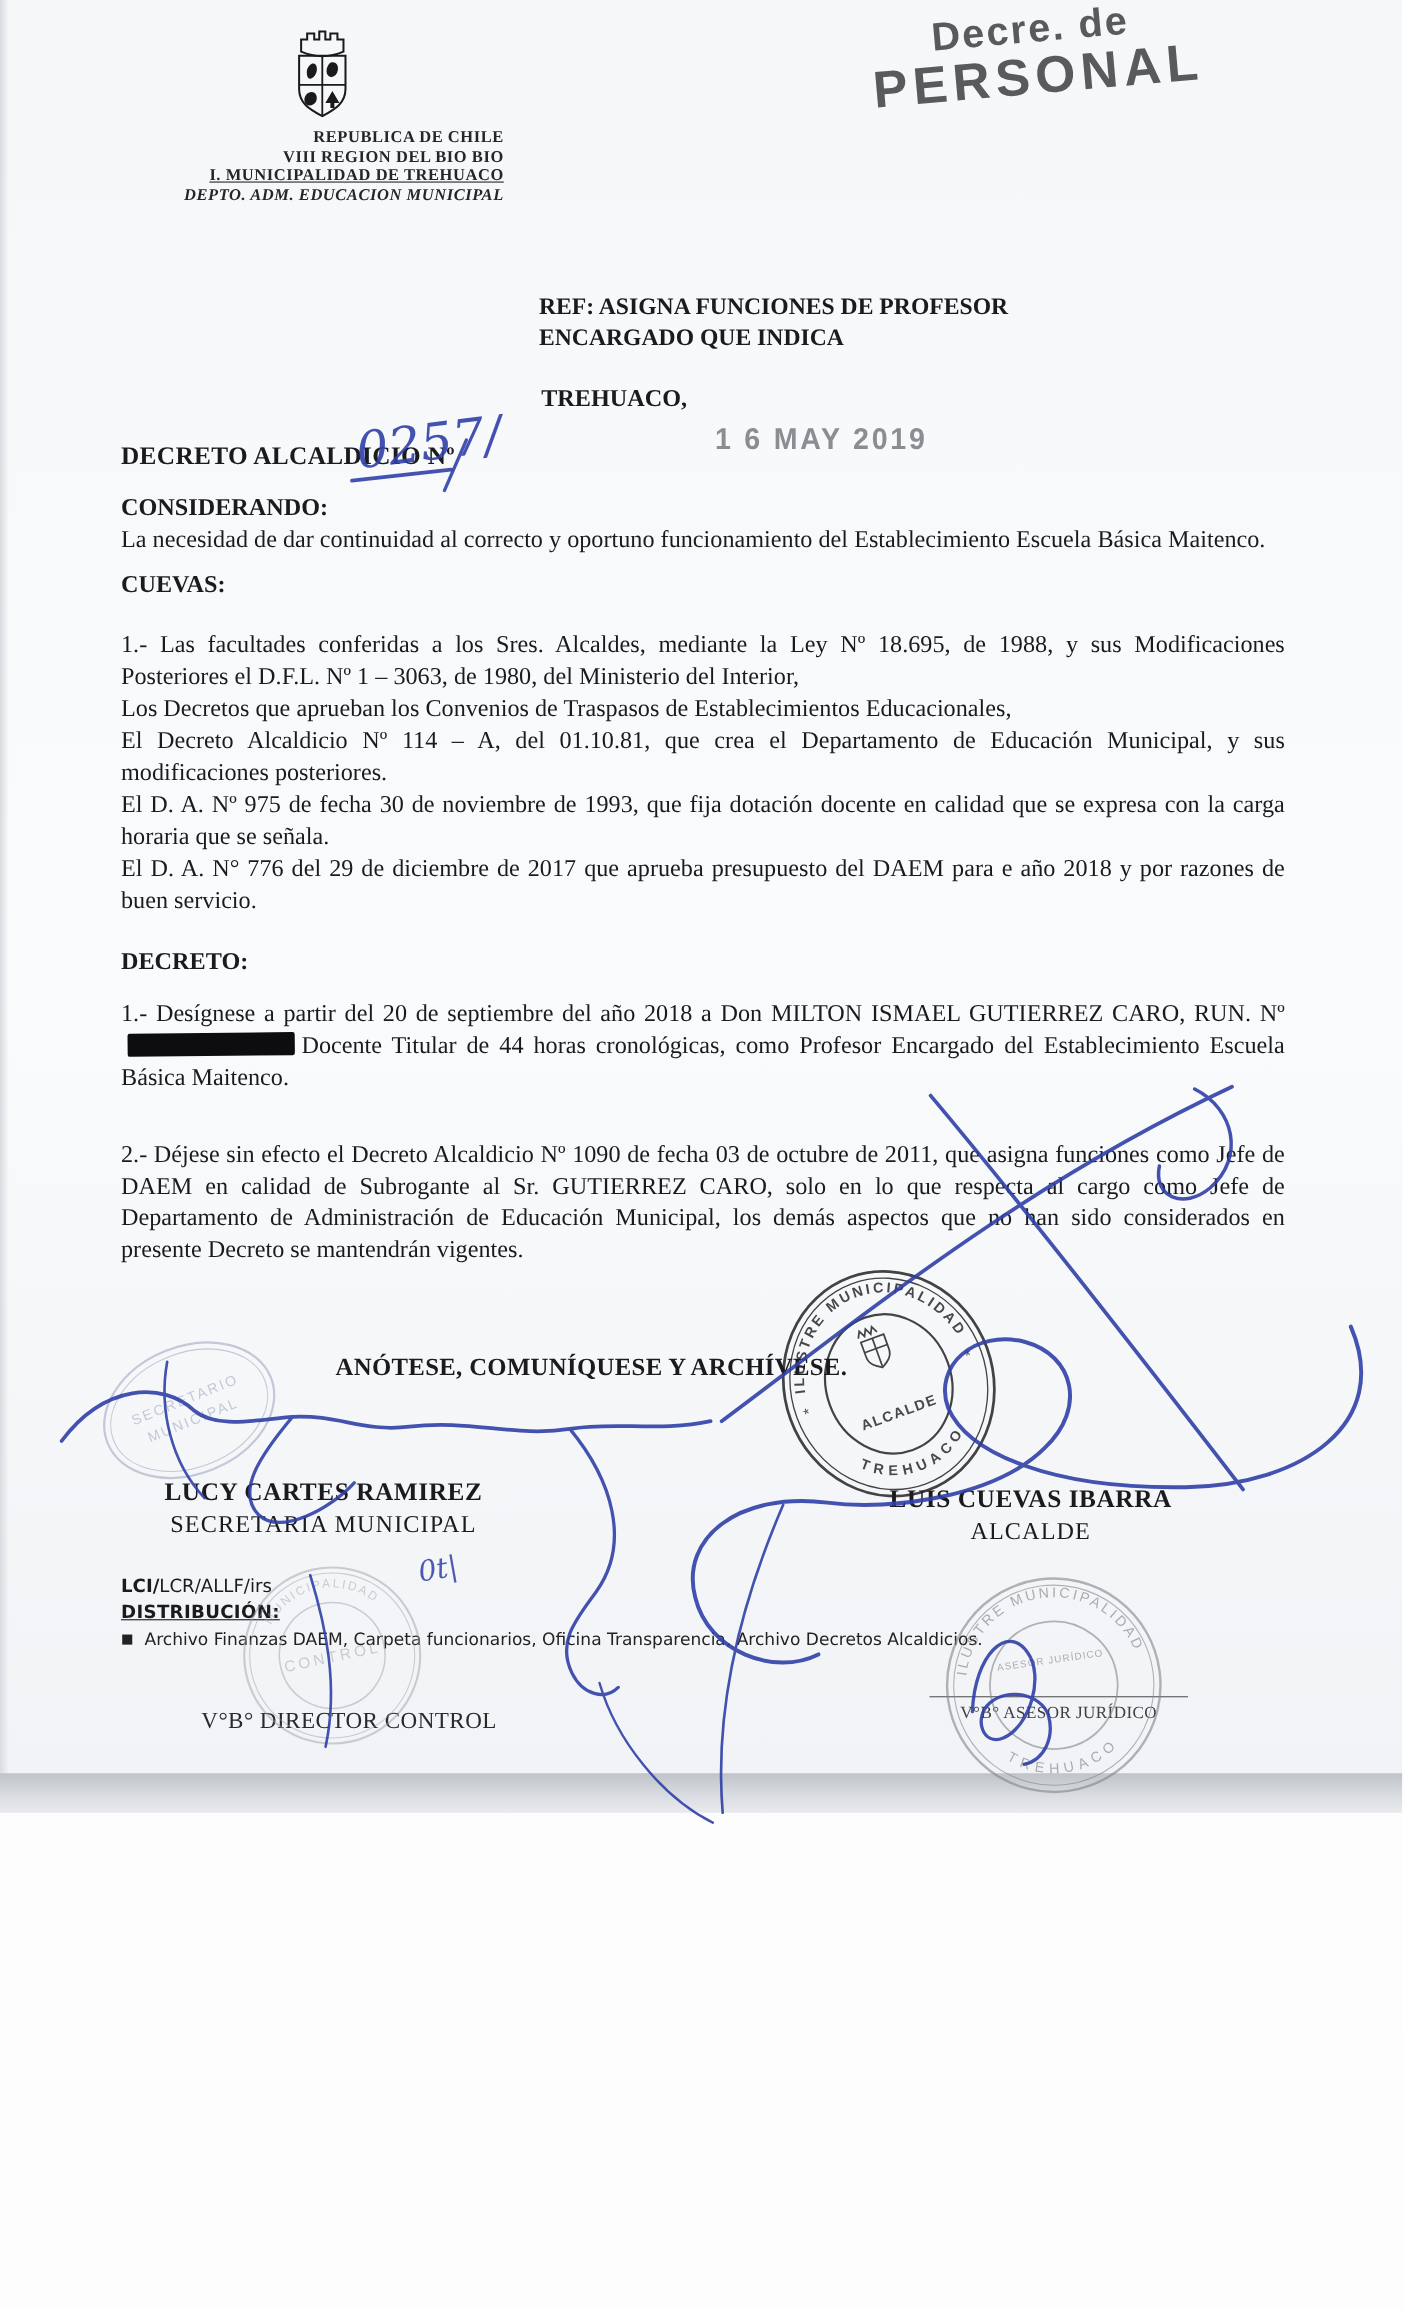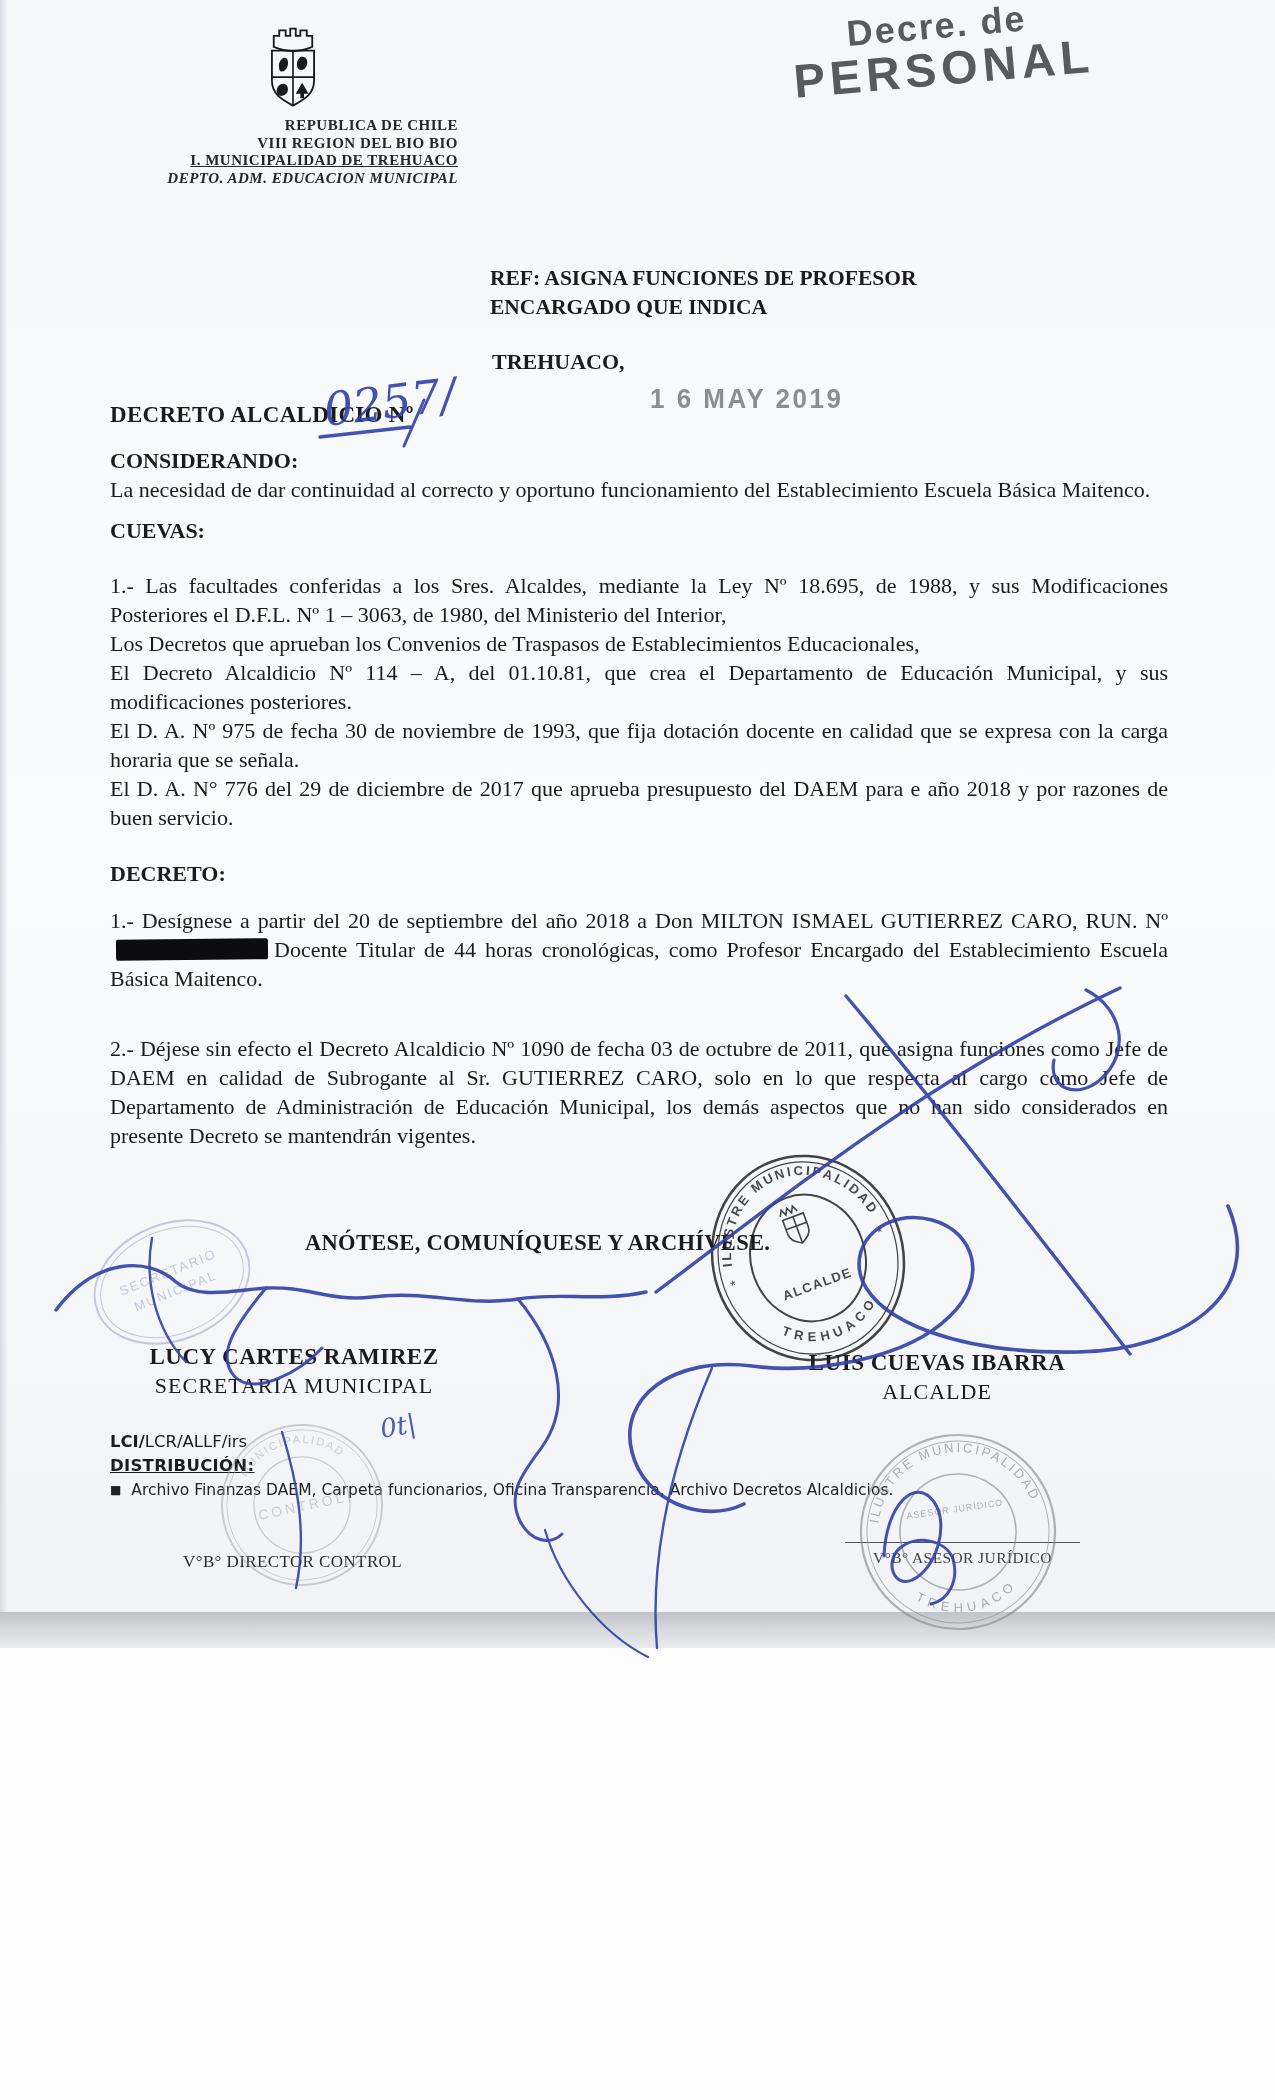--- a/index.html
+++ b/index.html
@@ -57,21 +57,21 @@
   .sig-title { font-size:22px; letter-spacing:1px; margin-top:3px; }
 
   .initials { left:110px; top:1432px; font-family:"DejaVu Sans",sans-serif; font-size:16.5px; }
   .initials .b { font-weight:bold;text-align:center; }
   .distribution { left:110px; top:1456px; font-family:"DejaVu Sans",sans-serif;
     font-weight:bold; font-size:16.5px; text-decoration:underline; letter-spacing:.3px; }
   .dist-line { left:110px; top:1481px; width:930px;
     font-family:"DejaVu Sans",sans-serif; font-size:15.5px; color:#222; }
   .bullet { font-size:12px; margin-right:10px; vertical-align:1px; }
 
-  .vb-left  { left:183px; top:1552px; font-size:17px; letter-spacing:.4px; color:#2a2a2e; }
+  .vb-left  { left:183px; top:1552px; font-size:21px; letter-spacing:.4px; color:#2a2a2e; }
   .vb-right { left:845px; top:1542px; width:235px; text-align:center; font-size:15.5px;
     letter-spacing:.4px; color:#404040; border-top:1.5px solid #55565a; padding-top:6px; }
 
   .overlay { position:absolute; left:0; top:0; width:1275px; height:2100px; pointer-events:none; }
 </style>
 </head>
 <body>
 
 <div class="page">
   <div class="paper"></div>

